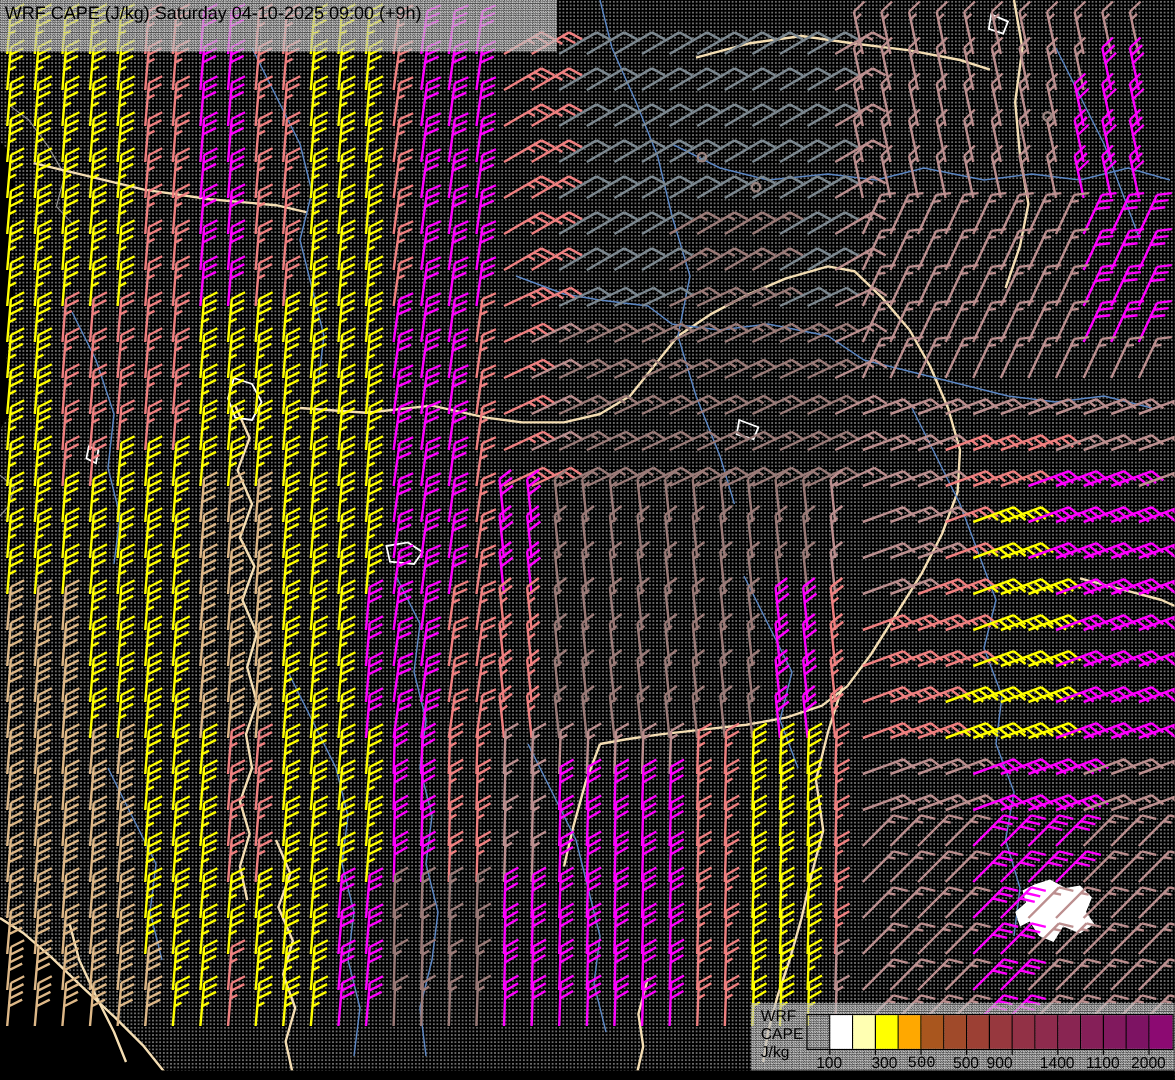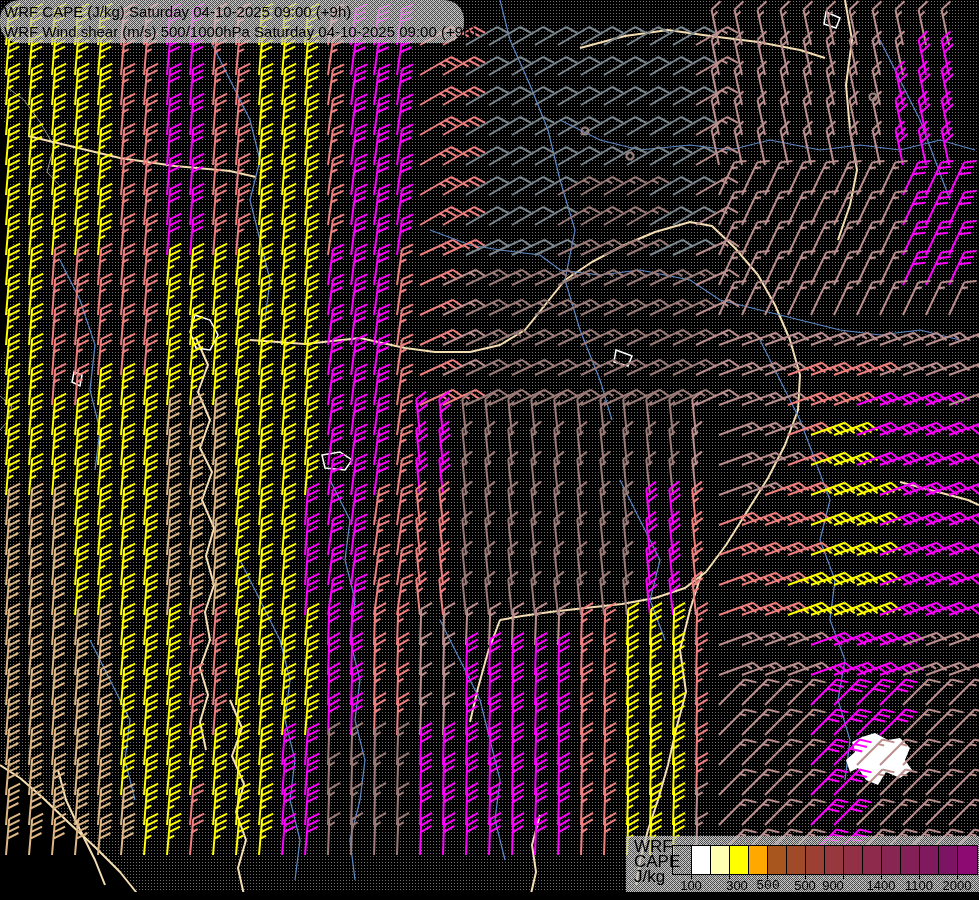--- a/index.html
+++ b/index.html
@@ -14,27 +14,26 @@
   .dither{
     background-image:
       conic-gradient(#c6c6c6 25%, rgba(198,198,198,0) 0 50%, #c6c6c6 0 75%, rgba(198,198,198,0) 0),
       linear-gradient(rgba(170,170,170,0.45), rgba(170,170,170,0.45));
     background-size:2px 2px, auto;
   }
   .title-box{
     position:absolute;left:0;top:0;width:464px;height:43px;
     color:#000;font-size:15px;line-height:20px;padding:2px 4px;box-sizing:border-box;
     white-space:nowrap;
-    border-radius:20px;
   }
   .legend{
     position:absolute;left:626px;top:836px;width:353px;height:57px;
     color:#000;
   }
-  .legend-title{position:absolute;left:8px;top:3px;font-size:17px;line-height:15px;}
+  .legend-title{position:absolute;left:8px;top:3px;font-size:13px;line-height:15px;}
   .colorbar{
     position:absolute;left:46px;top:9px;width:304px;height:28px;
     display:flex;border:1px solid #000;box-sizing:content-box;
   }
   .colorbar .cell{width:19px;height:28px;border-right:1px solid #000;box-sizing:border-box;}
   .colorbar .cell:last-child{border-right:none;}
   .tick{position:absolute;width:1px;height:5px;background:#000;top:38px;}
   .tick-label{position:absolute;top:42px;font-size:13px;transform:translateX(-50%);}
   .bottom-strip{position:absolute;left:0;top:892px;width:979px;height:8px;background:#000;}
 </style>
@@ -1256,21 +1255,20 @@
         <path d="M0,0L0,-36M0,-36.0L10.5,-42.5M0,-29.5L5.5,-33.0" transform="translate(926,855) rotate(45)" stroke="#BC8F8F" stroke-width="2" fill="none"></path>
         <path d="M0,0L0,-36M0,-36.0L10.5,-42.5M0,-29.5L5.5,-33.0" transform="translate(949,855) rotate(45)" stroke="#BC8F8F" stroke-width="2" fill="none"></path>
       </g>
       <circle cx="585" cy="131" r="3.5" fill="none" stroke="#9B8480" stroke-width="2"></circle>
       <circle cx="630" cy="156" r="3.5" fill="none" stroke="#9B8480" stroke-width="2"></circle>
       <circle cx="873" cy="97" r="3.5" fill="none" stroke="#9B8480" stroke-width="2"></circle>
     </svg>
 
   <div class="title-box dither">
     <div>WRF CAPE (J/kg) Saturday 04-10-2025 09:00 (+9h)</div>
-    <div>WRF Wind shear (m/s) 500/1000hPa Saturday 04-10-2025 09:00 (+9h)</div>
   </div>
 
   <div class="legend dither">
     <div class="legend-title">
       <div>WRF</div>
       <div>CAPE</div>
       <div>J/kg</div>
     </div>
     <div class="colorbar">
         <div class="cell"></div>

